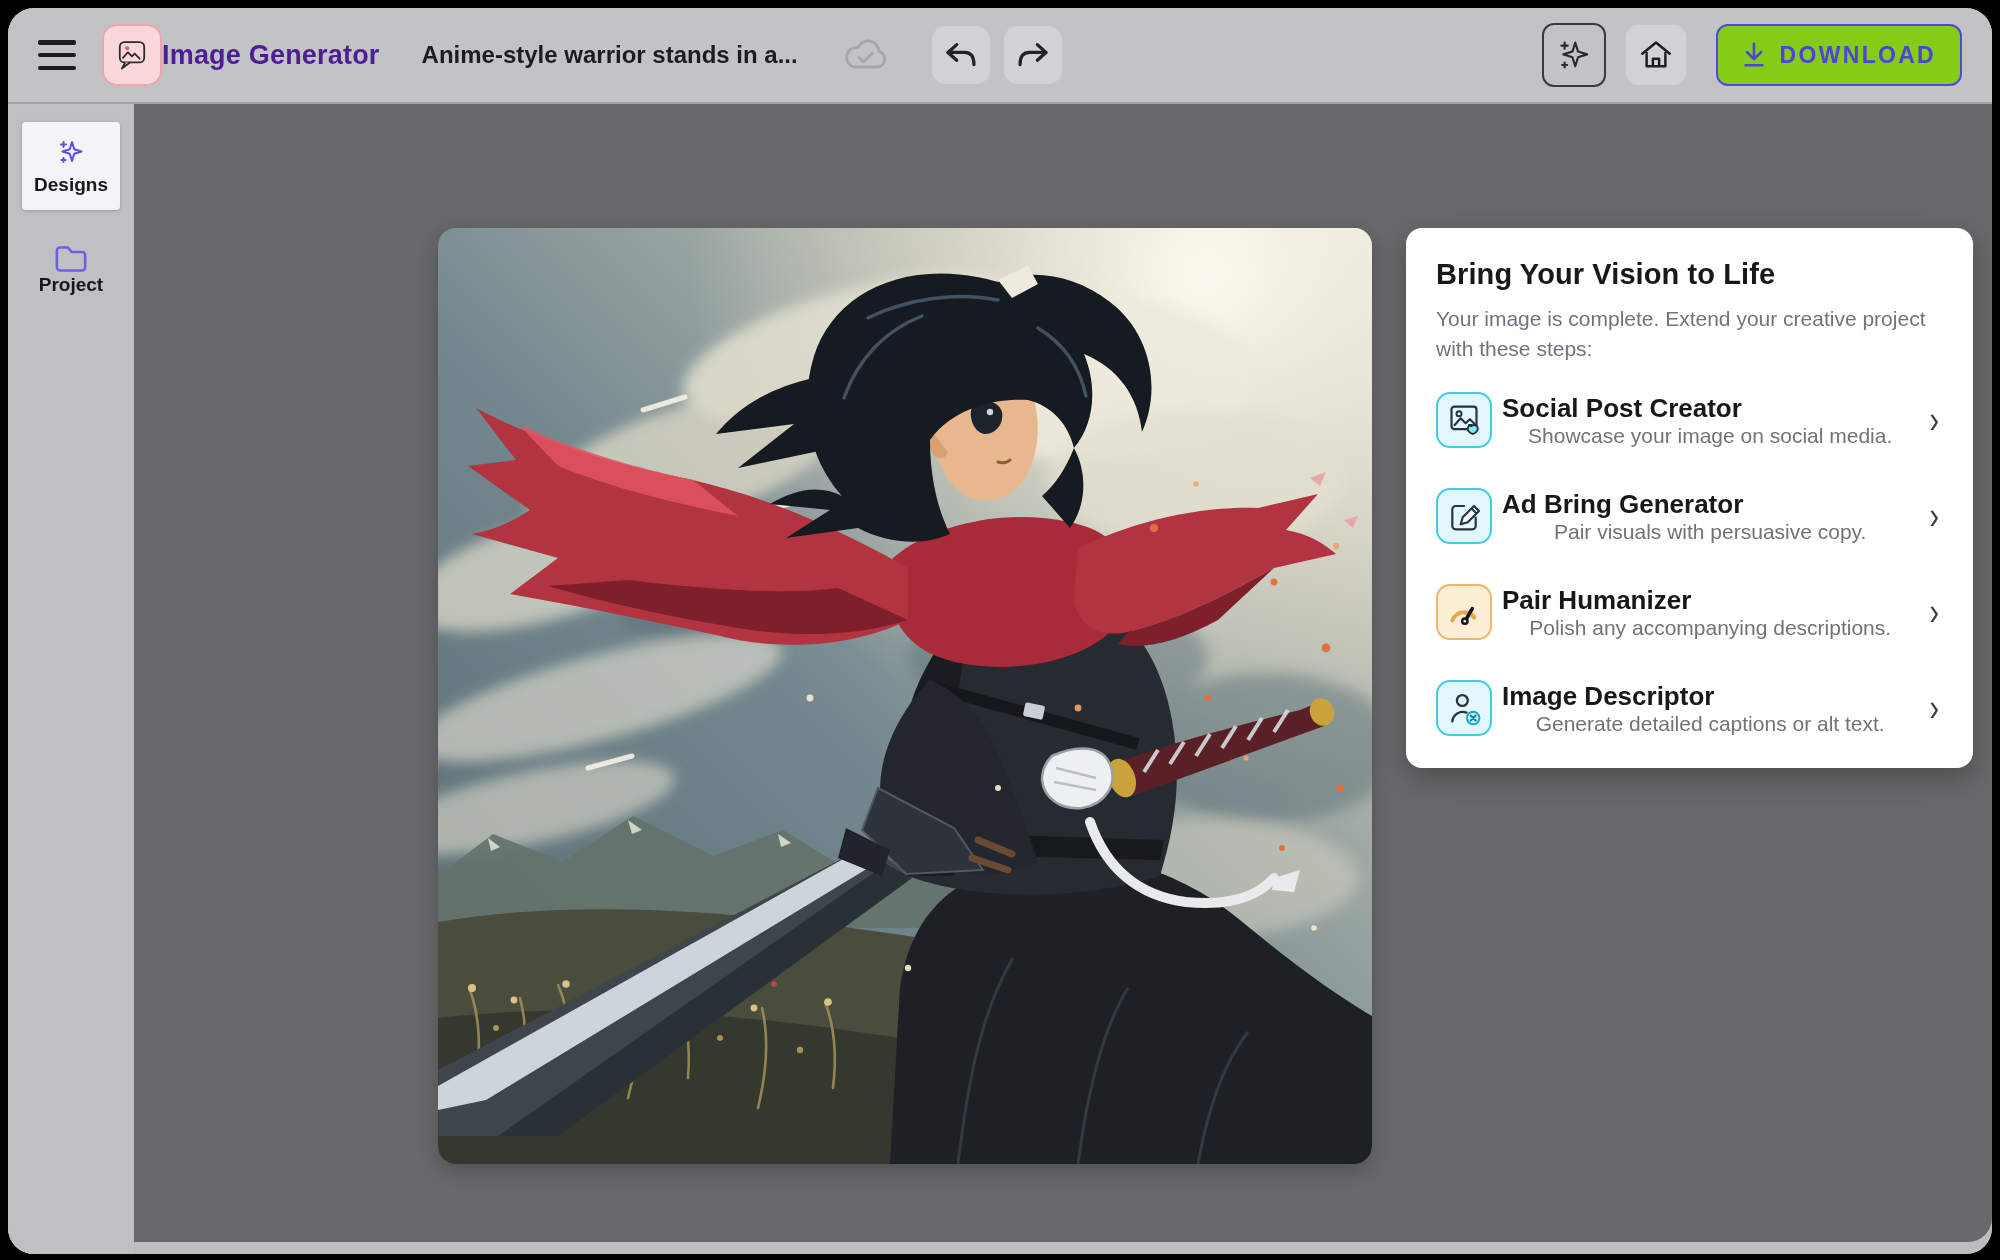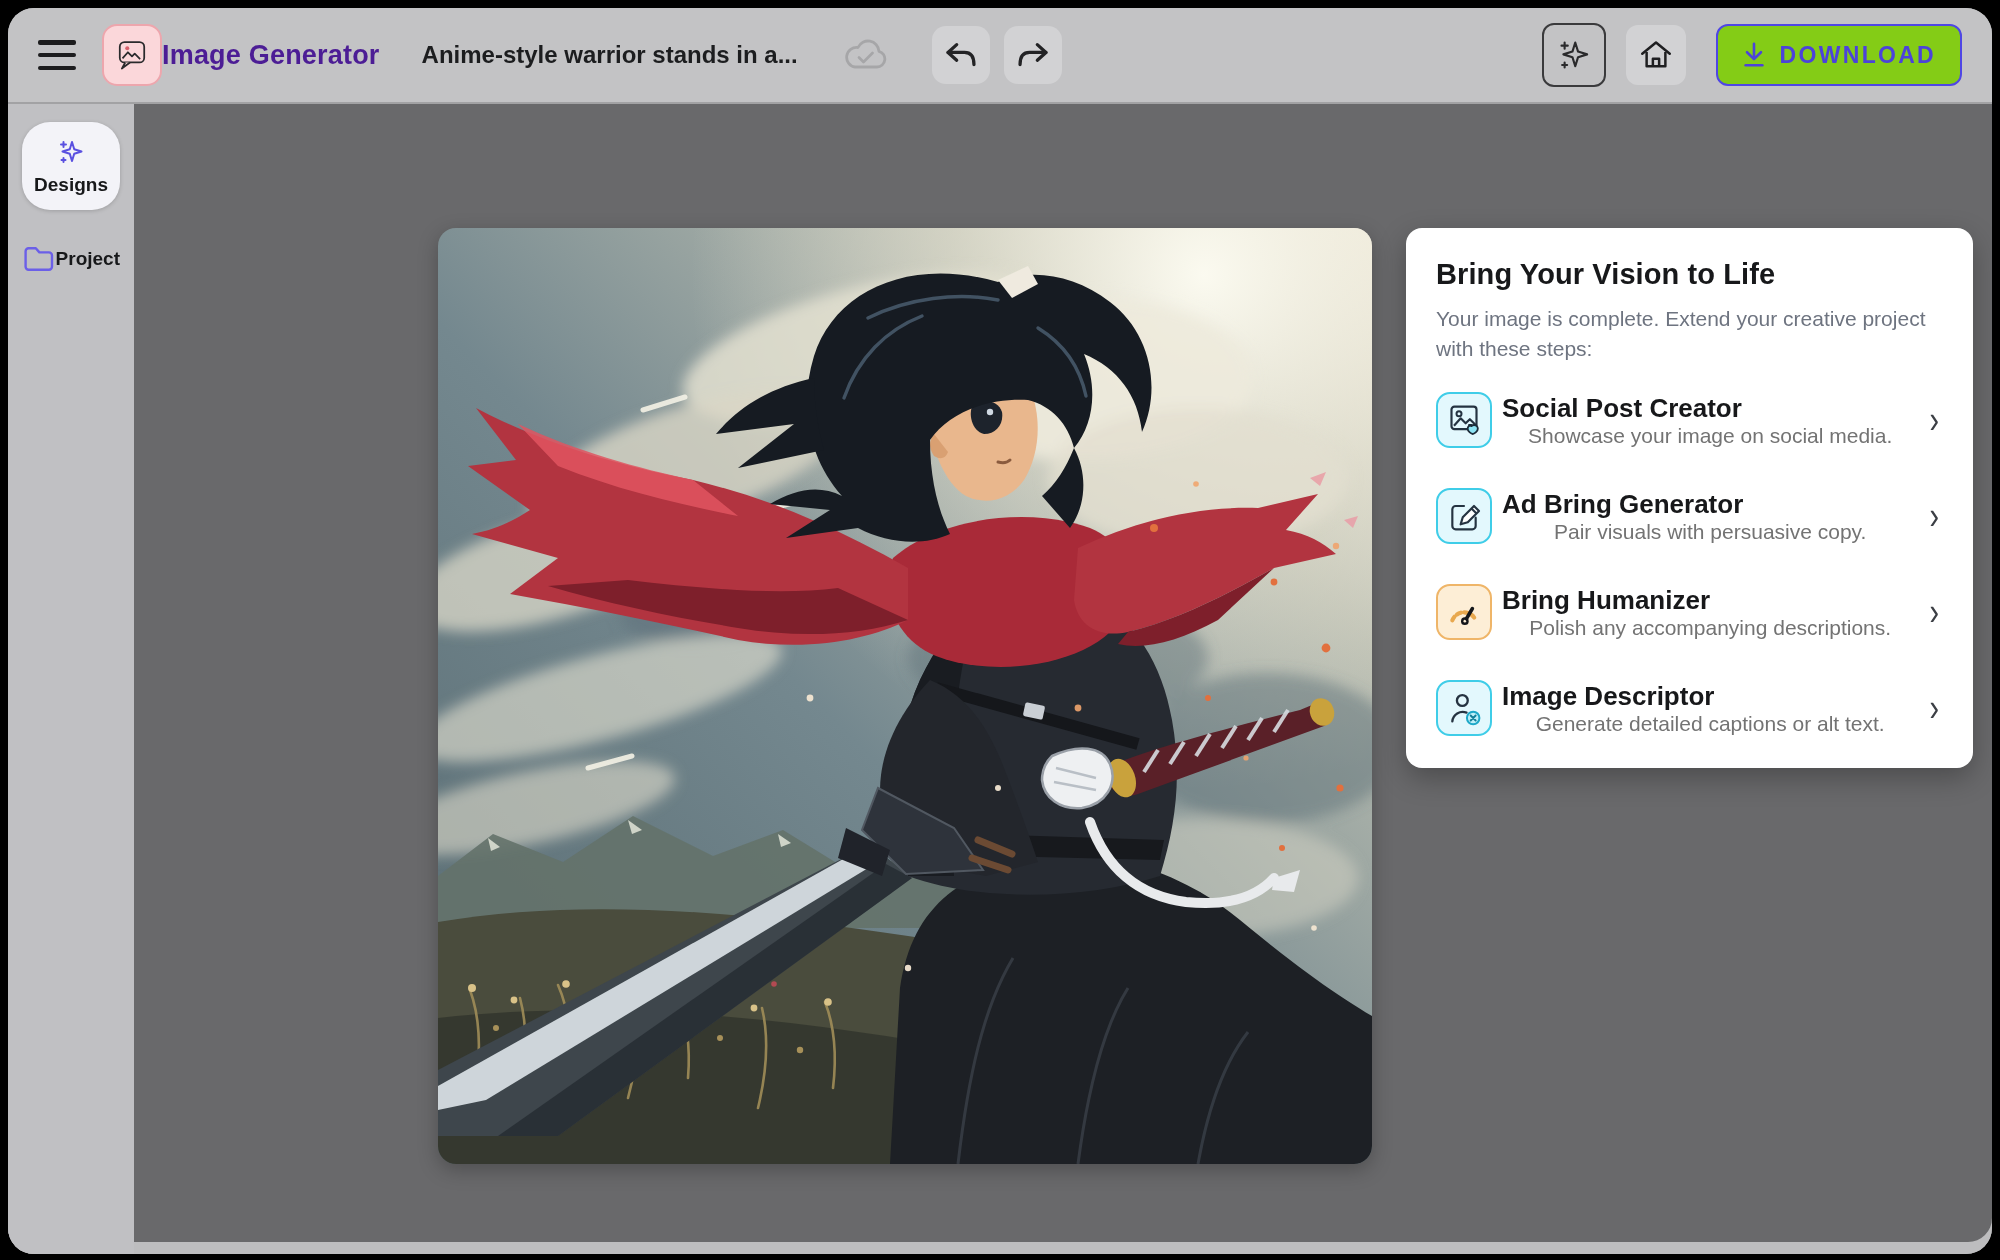--- a/index.html
+++ b/index.html
@@ -22,24 +22,24 @@
   .ai-btn{margin-left:auto;width:60px;height:60px;border-radius:12px;background:transparent;
     border:2.5px solid #3a3a3c;display:flex;align-items:center;justify-content:center;cursor:pointer;}
   .home-btn{margin-left:20px;width:60px;height:60px;border-radius:12px;background:#d2d2d4;
     display:flex;align-items:center;justify-content:center;cursor:pointer;}
   .download-btn{margin-left:30px;height:62px;padding:0 24px;border-radius:12px;background:#84cc16;
     border:2.5px solid #4f46e5;color:#4c43da;font-size:23px;font-weight:700;letter-spacing:.1em;
     display:flex;align-items:center;gap:14px;cursor:pointer;font-family:inherit;}
   
   .content{position:absolute;top:96px;left:0;right:0;bottom:0;background:#bdbdbf;}
   .sidebar{position:absolute;left:0;top:0;bottom:0;width:126px;background:#c0c0c3;}
-  .side-card{margin:18px auto 0;width:98px;height:88px;border-radius:28px;background:#f3f3f8;
+  .side-card{margin:18px auto 0;width:98px;height:88px;border-radius:4px;background:#f3f3f8;
     box-shadow:0 1px 4px rgba(0,0,0,.18);display:flex;flex-direction:column;align-items:center;
     justify-content:center;gap:6px;cursor:pointer;}
-  .side-item{margin:34px auto 0;width:98px;display:flex;align-items:center;cursor:pointer;}
+  .side-item{margin:34px auto 0;width:98px;display:flex;flex-direction:column;align-items:center;cursor:pointer;}
   .side-label{font-size:19px;font-weight:700;color:#17181a;}
   .canvas{position:absolute;left:126px;top:0;right:0;bottom:12px;background:#69696b;
     border-bottom-right-radius:24px;overflow:hidden;}
   
   .gen-image{position:absolute;left:304px;top:124px;width:934px;height:936px;border-radius:18px;
     overflow:hidden;box-shadow:0 6px 20px rgba(0,0,0,.25);cursor:pointer;}
   .gen-image svg{display:block;}
   
   .panel{position:absolute;left:1272px;top:124px;width:567px;box-sizing:border-box;background:#fff;
     border-radius:16px;box-shadow:0 10px 28px rgba(0,0,0,.28);padding:30px 30px 26px 30px;}
@@ -388,21 +388,21 @@
           <div class="p-item">
             <div class="p-ico ico-amber">
               <svg width="40" height="40" viewBox="0 0 48 48">
                 <path d="M10 34 a15 15 0 0 1 28 0" fill="none" stroke="#e8a84e" stroke-width="5" stroke-dasharray="5 4" stroke-linecap="round"></path>
                 <circle cx="25" cy="35" r="4.6" fill="#14161a"></circle>
                 <circle cx="25" cy="35" r="1.6" fill="#fdeed6"></circle>
                 <path d="M27 32 L34 20" stroke="#14161a" stroke-width="4.4" stroke-linecap="round"></path>
               </svg>
             </div>
             <div class="p-body">
-              <div class="p-title">Bring Humanizer</div>
+              <div class="p-title">Pair Humanizer</div>
               <div class="p-desc">Polish any accompanying descriptions.</div>
             </div>
             <div class="p-chevron">›</div>
           </div>
 
           <div class="p-item">
             <div class="p-ico ico-cyan">
               <svg width="40" height="40" viewBox="0 0 48 48">
                 <circle cx="22" cy="15" r="6.5" fill="none" stroke="#253341" stroke-width="2.8"></circle>
                 <path d="M10 40 a12.5 12.5 0 0 1 17 -10.5" fill="none" stroke="#253341" stroke-width="2.8" stroke-linecap="round"></path>

